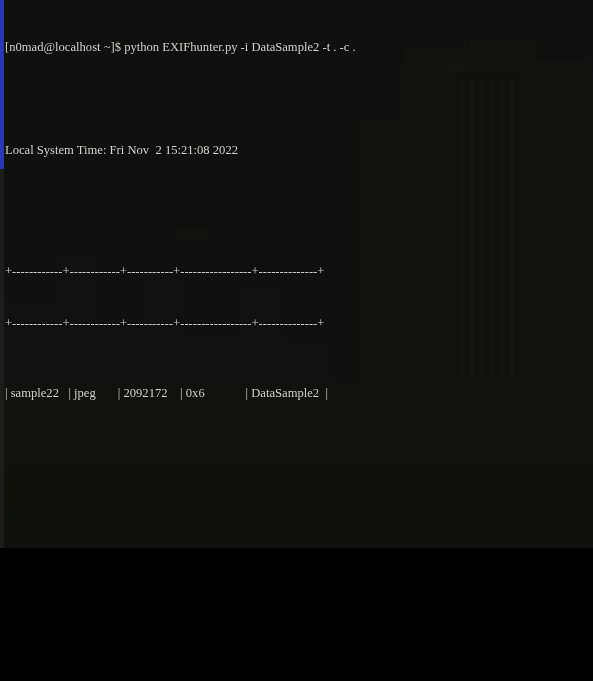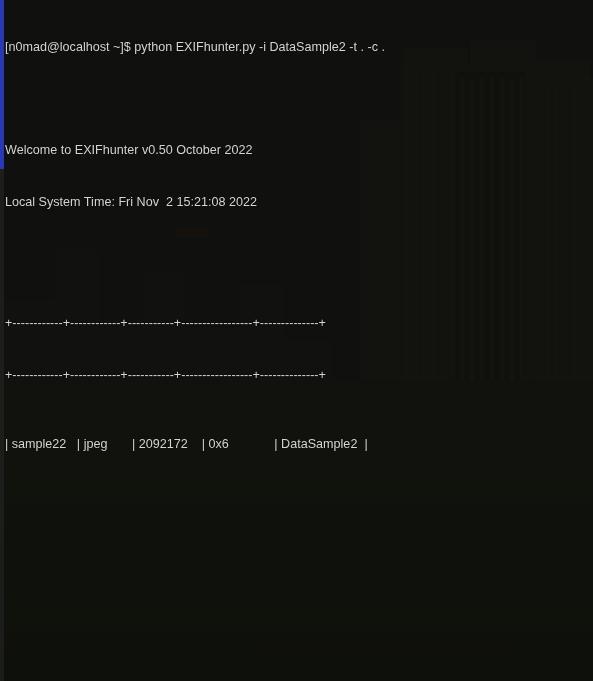--- a/index.html
+++ b/index.html
@@ -3,24 +3,24 @@
 <meta charset="utf-8">
 <style>
   html, body {
     margin: 0;
     padding: 0;
     background: #000;
   }
   #terminal-window {
     position: relative;
     width: 593px;
-    height: 681px;
+    height: 548px;
     overflow: hidden;
     background: #404040;
-    font-family: Liberation Sans, sans-serif;
+    font-family: Liberation Serif, serif;
   }
   
   #wallpaper {
     position: absolute;
     inset: 0;
     z-index: 0;
     background:
       
       linear-gradient(to bottom,
         rgba(22,22,20,0) 0%,
@@ -140,21 +140,20 @@
 
   <div id="screen-tint"></div>
 
   <div id="scrollbar-track">
     <div id="scrollbar-thumb"></div>
   </div>
 
   <div id="console">
     <span class="line">[n0mad@localhost ~]$ python EXIFhunter.py -i DataSample2 -t . -c .</span>
     <span class="line blank"> </span>
-    <span class="line">Welcome to EXIFhunter v0.50 October 2022</span>
     <span class="line">Local System Time: Fri Nov  2 15:21:08 2022</span>
     <span class="line blank"> </span>
 
     <span class="line">+------------+------------+-----------+-----------------+--------------+</span>
     <span class="line">+------------+------------+-----------+-----------------+--------------+</span>
 
     <span class="line">| sample22   | jpeg       | 2092172    | 0x6             | DataSample2  |</span>
     
     
     

